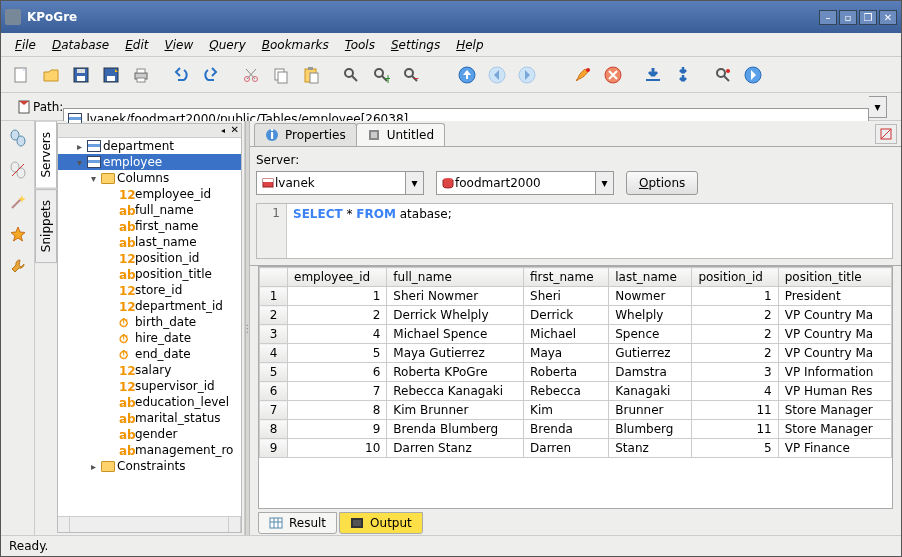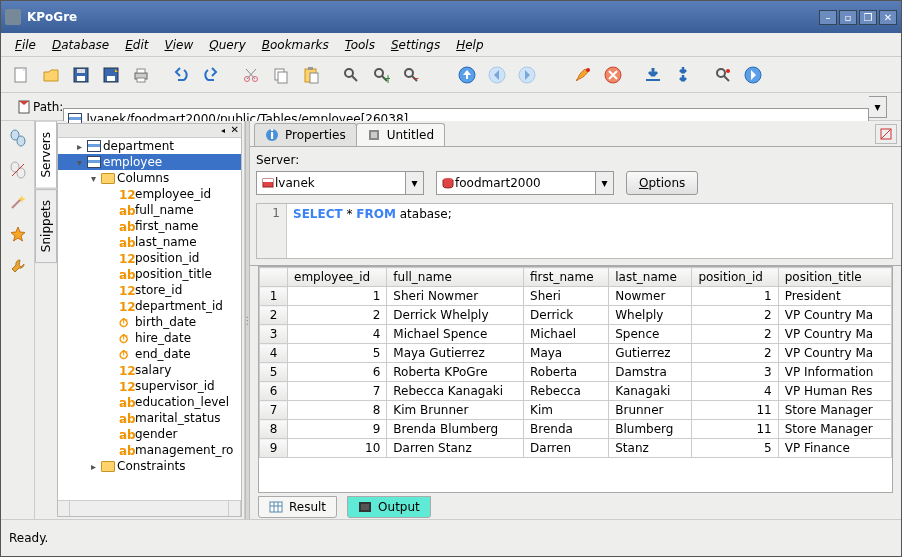--- a/index.html
+++ b/index.html
@@ -61,24 +61,24 @@
 .gutter { width:30px; background:#eeeeec; border-right:1px solid #ccc; color:#666; text-align:right; padding:2px 6px 0 0; font-family:monospace;}
 .code { padding:2px 6px; font-family:"DejaVu Sans Mono", monospace; font-size:13px;}
 .code .kw { color:#3b82f6; font-weight:bold;}
 .results { flex:1; display:flex; flex-direction:column; min-height:0; padding:0 8px;}
 .grid { flex:1; border:1px solid #aaa; background:#fff; overflow:auto;}
 table { border-collapse:collapse; width:100%;}
 th, td { border:1px solid #ccc; padding:2px 6px; text-align:left; white-space:nowrap; height:18px;}
 th { background:linear-gradient(#fafafa,#e8e8e6); font-weight:normal;}
 th.rh, td.rh { background:linear-gradient(#fafafa,#e8e8e6); text-align:center; width:28px;}
 td.num { text-align:right;}
-.bottomtabs { height:26px; display:flex; align-items:center; gap:8px; padding:2px 0 0 0;}
-.btab { border:1px solid #aaa; padding:3px 10px; background:#5eead4; display:flex; align-items:center; gap:6px; cursor:pointer; border-radius:0 0 3px 3px; margin-right:2px;}
+.bottomtabs { height:26px; display:flex; align-items:center; gap:0; padding:2px 0 0 0;}
+.btab { border:1px solid #aaa; padding:3px 10px; background:#fde047; display:flex; align-items:center; gap:6px; cursor:pointer; border-radius:0 0 3px 3px; margin-right:2px;}
 .btab.active { background:#f6f6f4;}
-.statusbar { height:20px; border-top:1px solid #ccc; padding:18px 8px; display:flex; align-items:center;}
+.statusbar { height:20px; border-top:1px solid #ccc; padding:10px 8px; display:flex; align-items:center;}
 .splitter { width:5px; background:#d6d6d2; cursor:col-resize; border-left:1px solid #bbb; border-right:1px solid #bbb; display:flex; align-items:center; justify-content:center;}
 .splitter::after{content:"⋮"; color:#888; font-size:10px;}
 svg { display:block;}
 </style>
 </head>
 <body>
 
 <div class="titlebar">
   <span class="appicon"></span>
   <span class="title">KPoGre</span>

